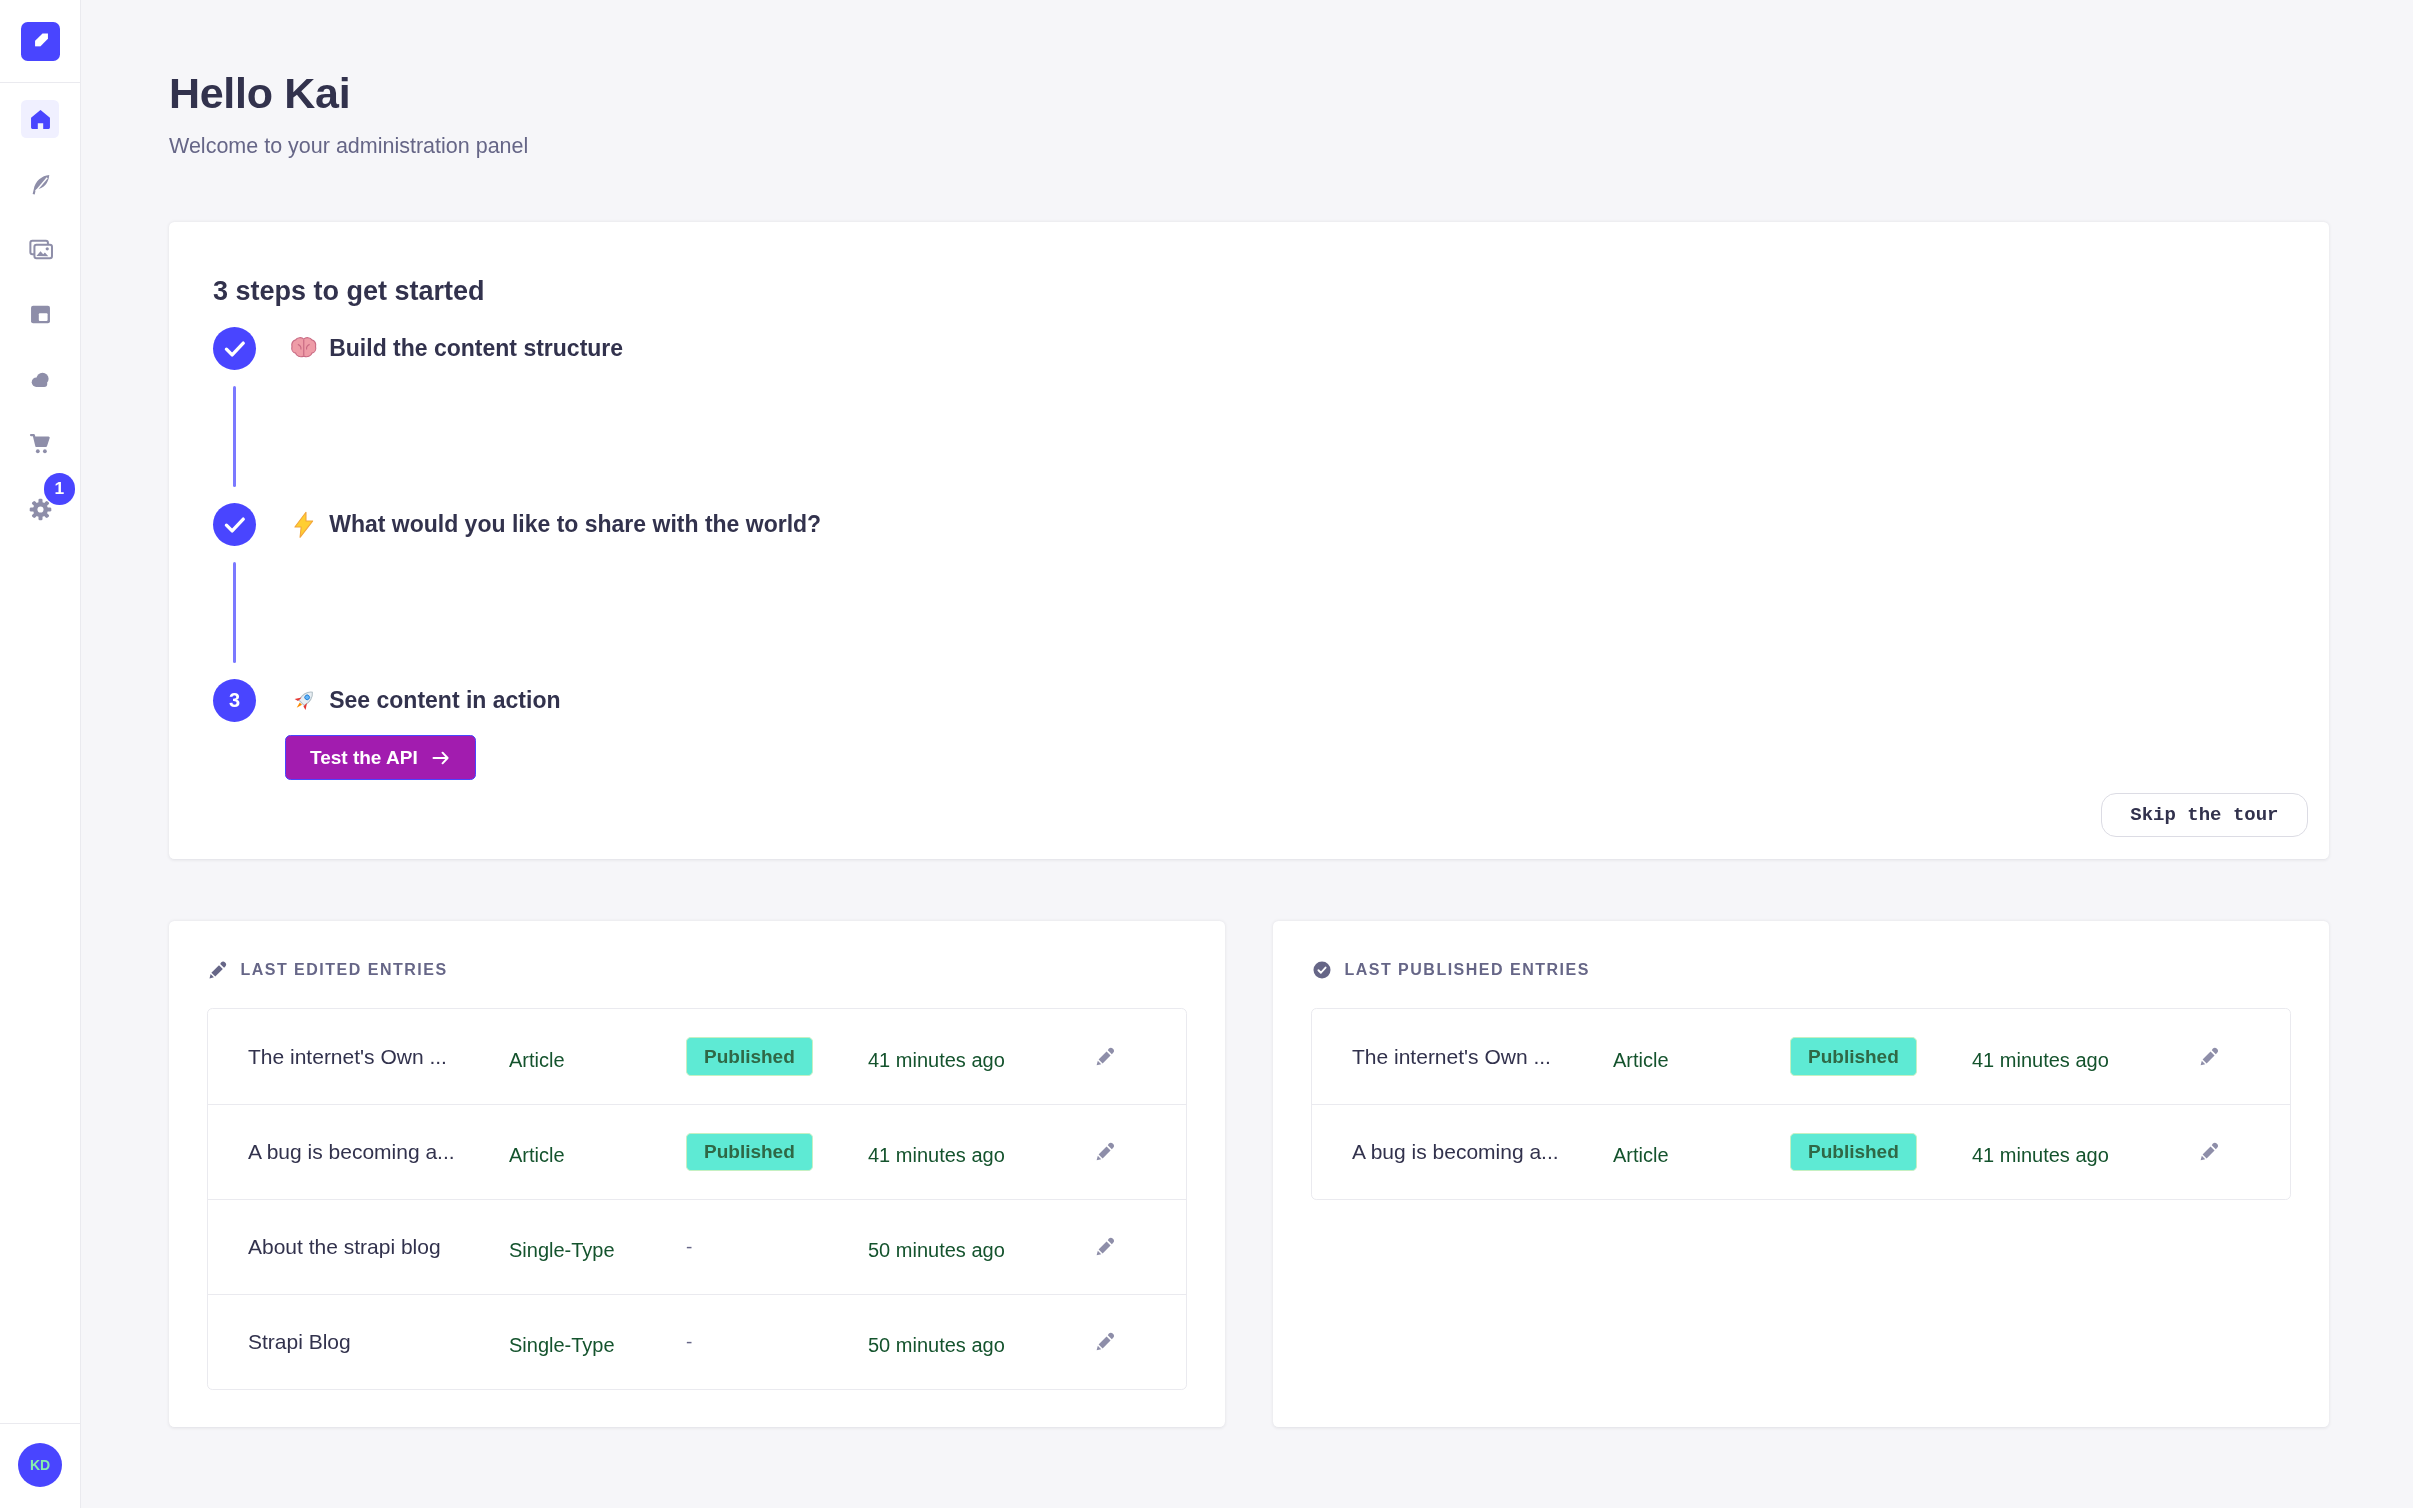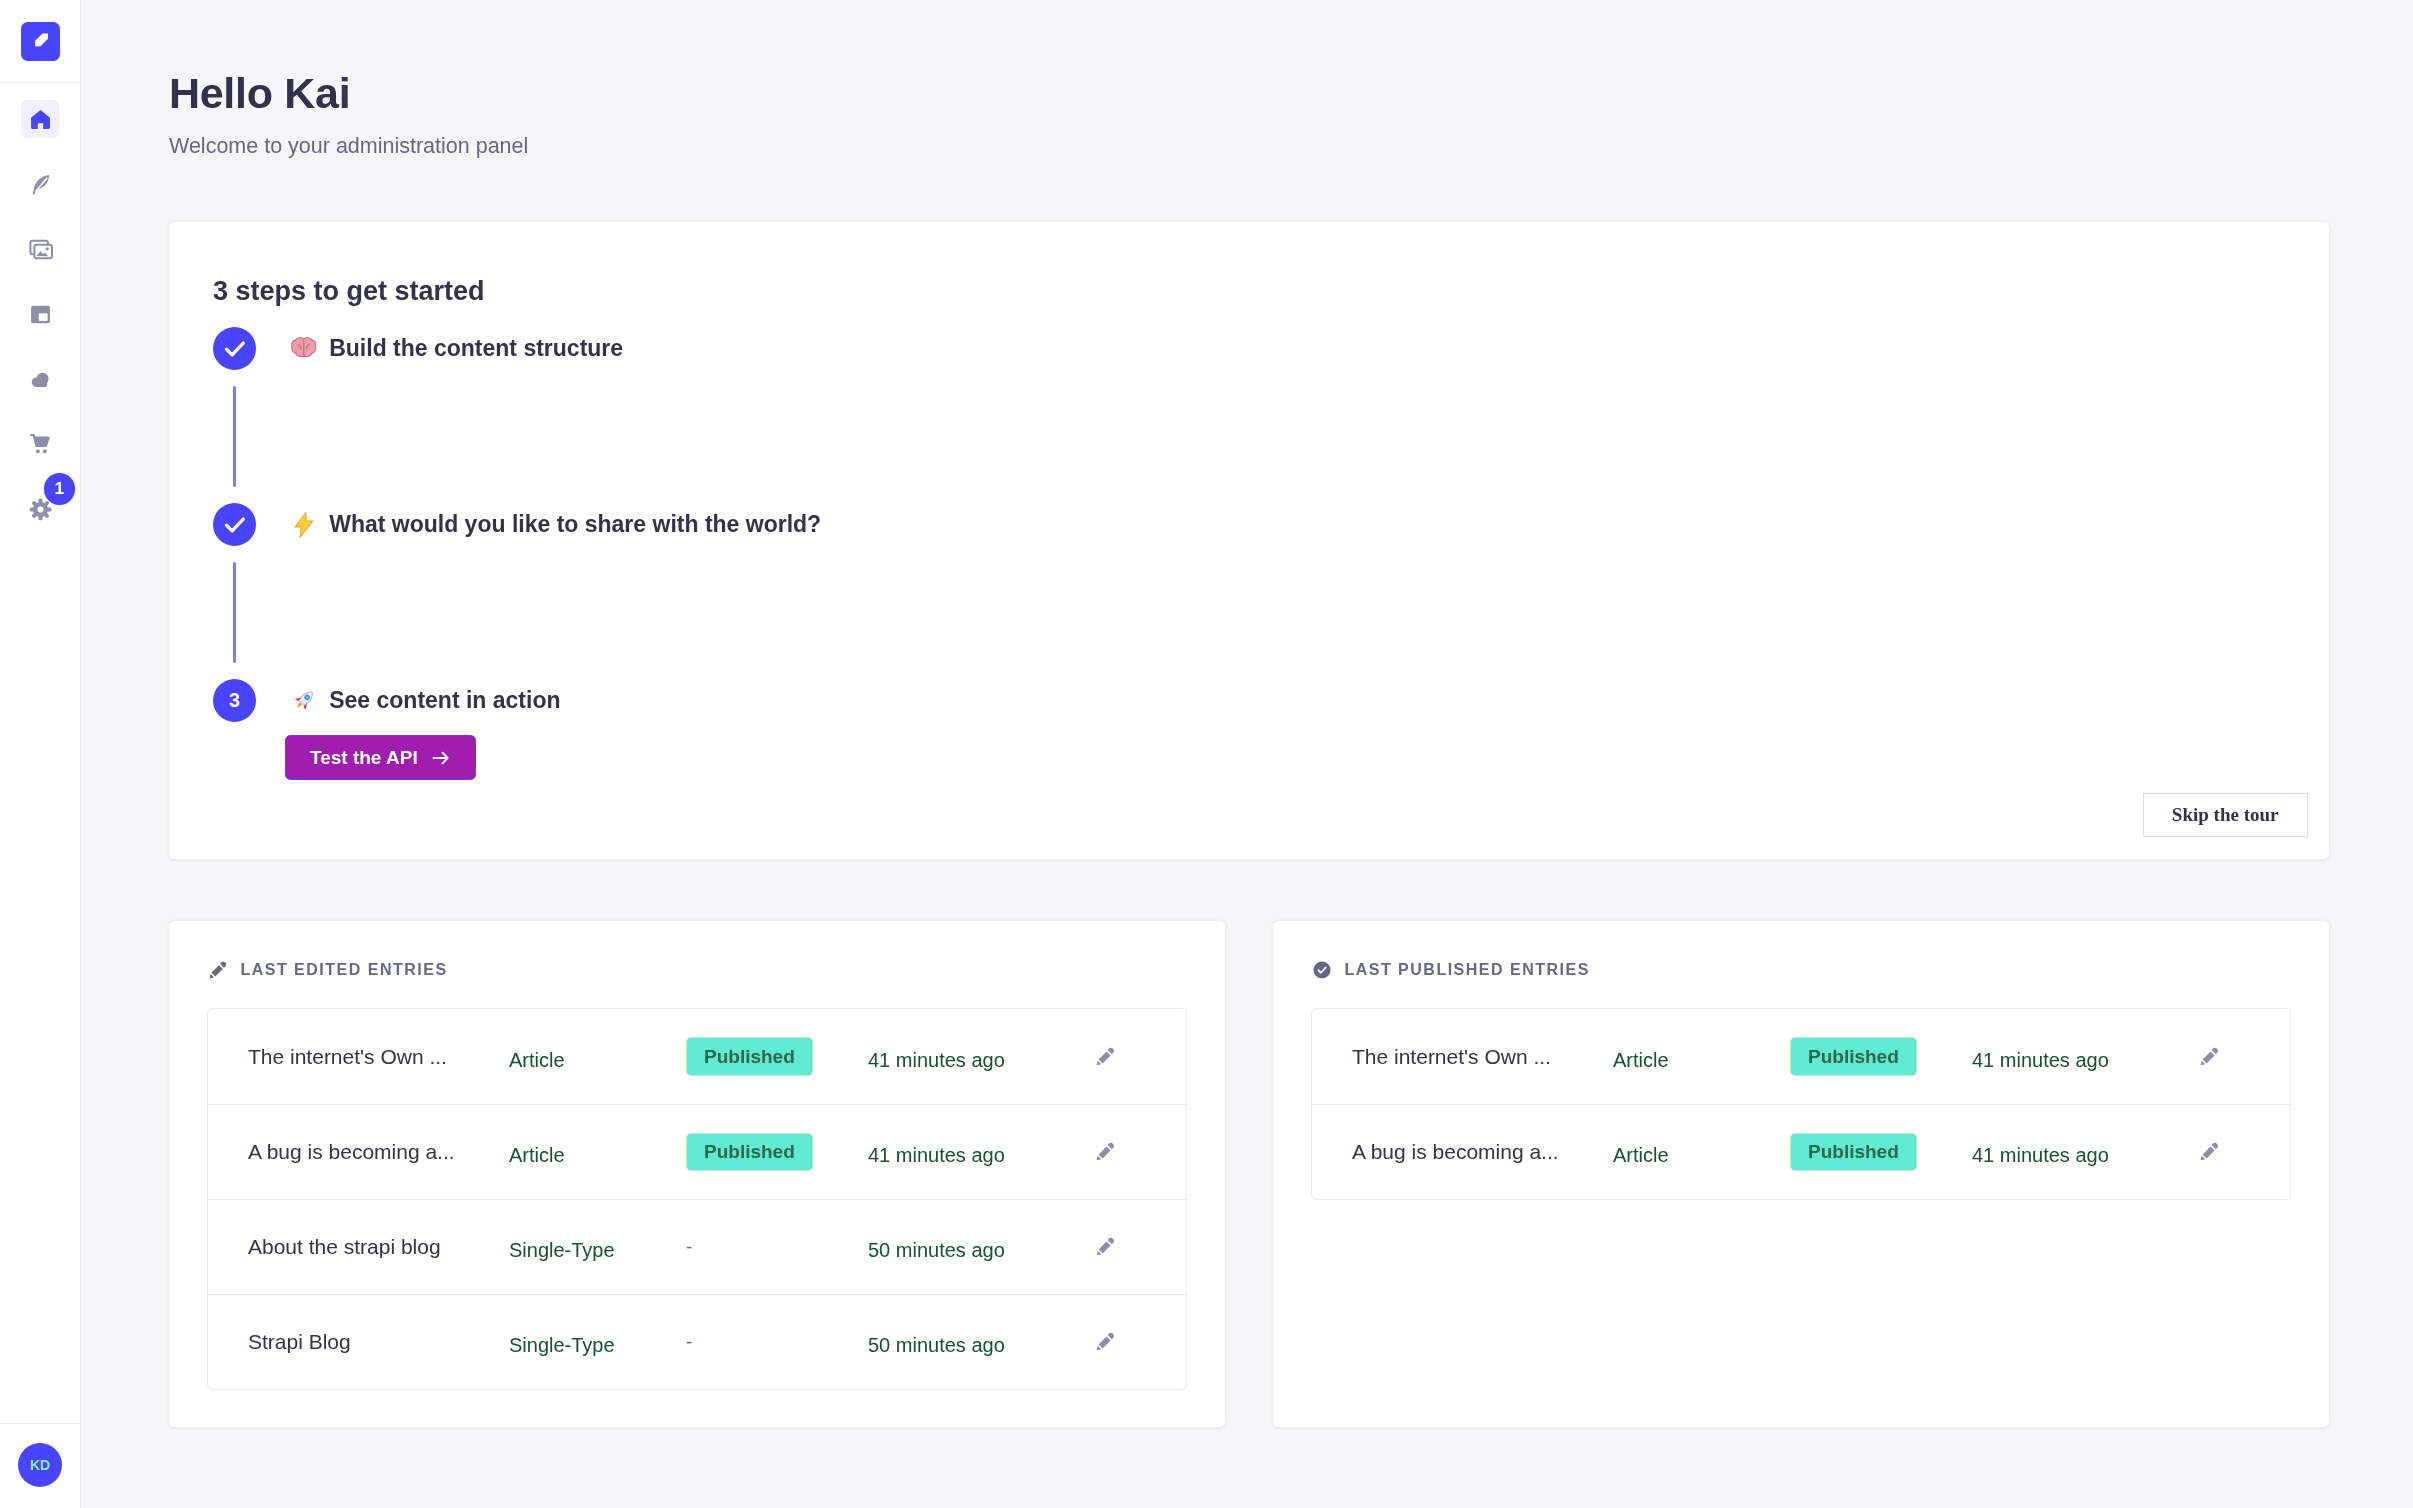--- a/index.html
+++ b/index.html
@@ -45,22 +45,22 @@
   .step-label { margin-left:33px; font-size:23px; font-weight:600; color:#32324d;
                 display:flex; align-items:center; gap:10.7px; }
   .step-label svg.emoji { width:29.5px; height:29.5px; }
   .connector { width:3.4px; height:101px; background:#7b79ff; border-radius:2px; margin:16px 0 16px 20px; }
   .cta-btn { margin:13.4px 0 0 72px; height:45px; padding:0 24px; background:#a21caf; border:0.7px solid #4945ff;
              border-radius:5.4px; color:#fff; font-size:19px; font-weight:bold;
              display:inline-flex; align-items:center; gap:13.4px; cursor:pointer;
              font-family:inherit; }
   .cta-btn svg { width:20px; height:20px; }
   .skip-btn { position:absolute; right:21.5px; bottom:22px; height:44px; padding:0 28px;
-              background:#fff; border:0.7px solid #dcdce4; border-radius:0; color:#32324d;
-              font-size:19px; font-weight:bold; cursor:pointer; font-family:Liberation Serif, serif; }
+              background:#fff; border:0.7px solid #dcdce4; border-radius:15px; color:#32324d;
+              font-size:19px; font-weight:bold; cursor:pointer; font-family:Liberation Mono, monospace; }
 
   
   .widgets { display:flex; gap:48px; margin-top:62px; }
   .widget { flex:1; height:506px; padding:38px; }
   .widget-head { display:flex; align-items:center; gap:11.4px; margin-bottom:27px; }
   .widget-head svg { width:22px; height:22px; }
   .widget-title { font-size:16px; font-weight:bold; letter-spacing:1.5px; color:#666687; }
   .table { border:0.7px solid #eaeaef; border-radius:5.4px; overflow:hidden; background:#fff; }
   .row { display:grid; grid-template-columns:261px 177px 182px 225px 1fr; align-items:center;
          height:95px; padding:0 40px; }

